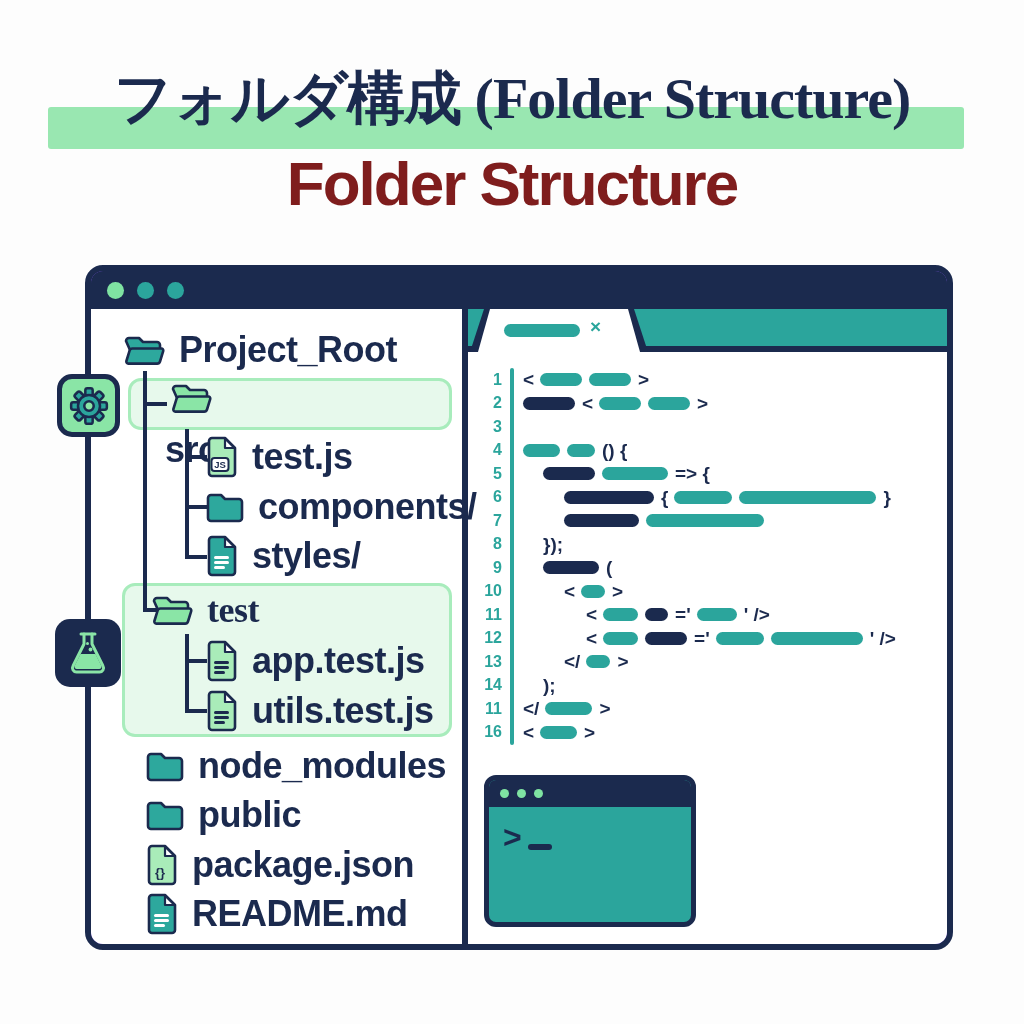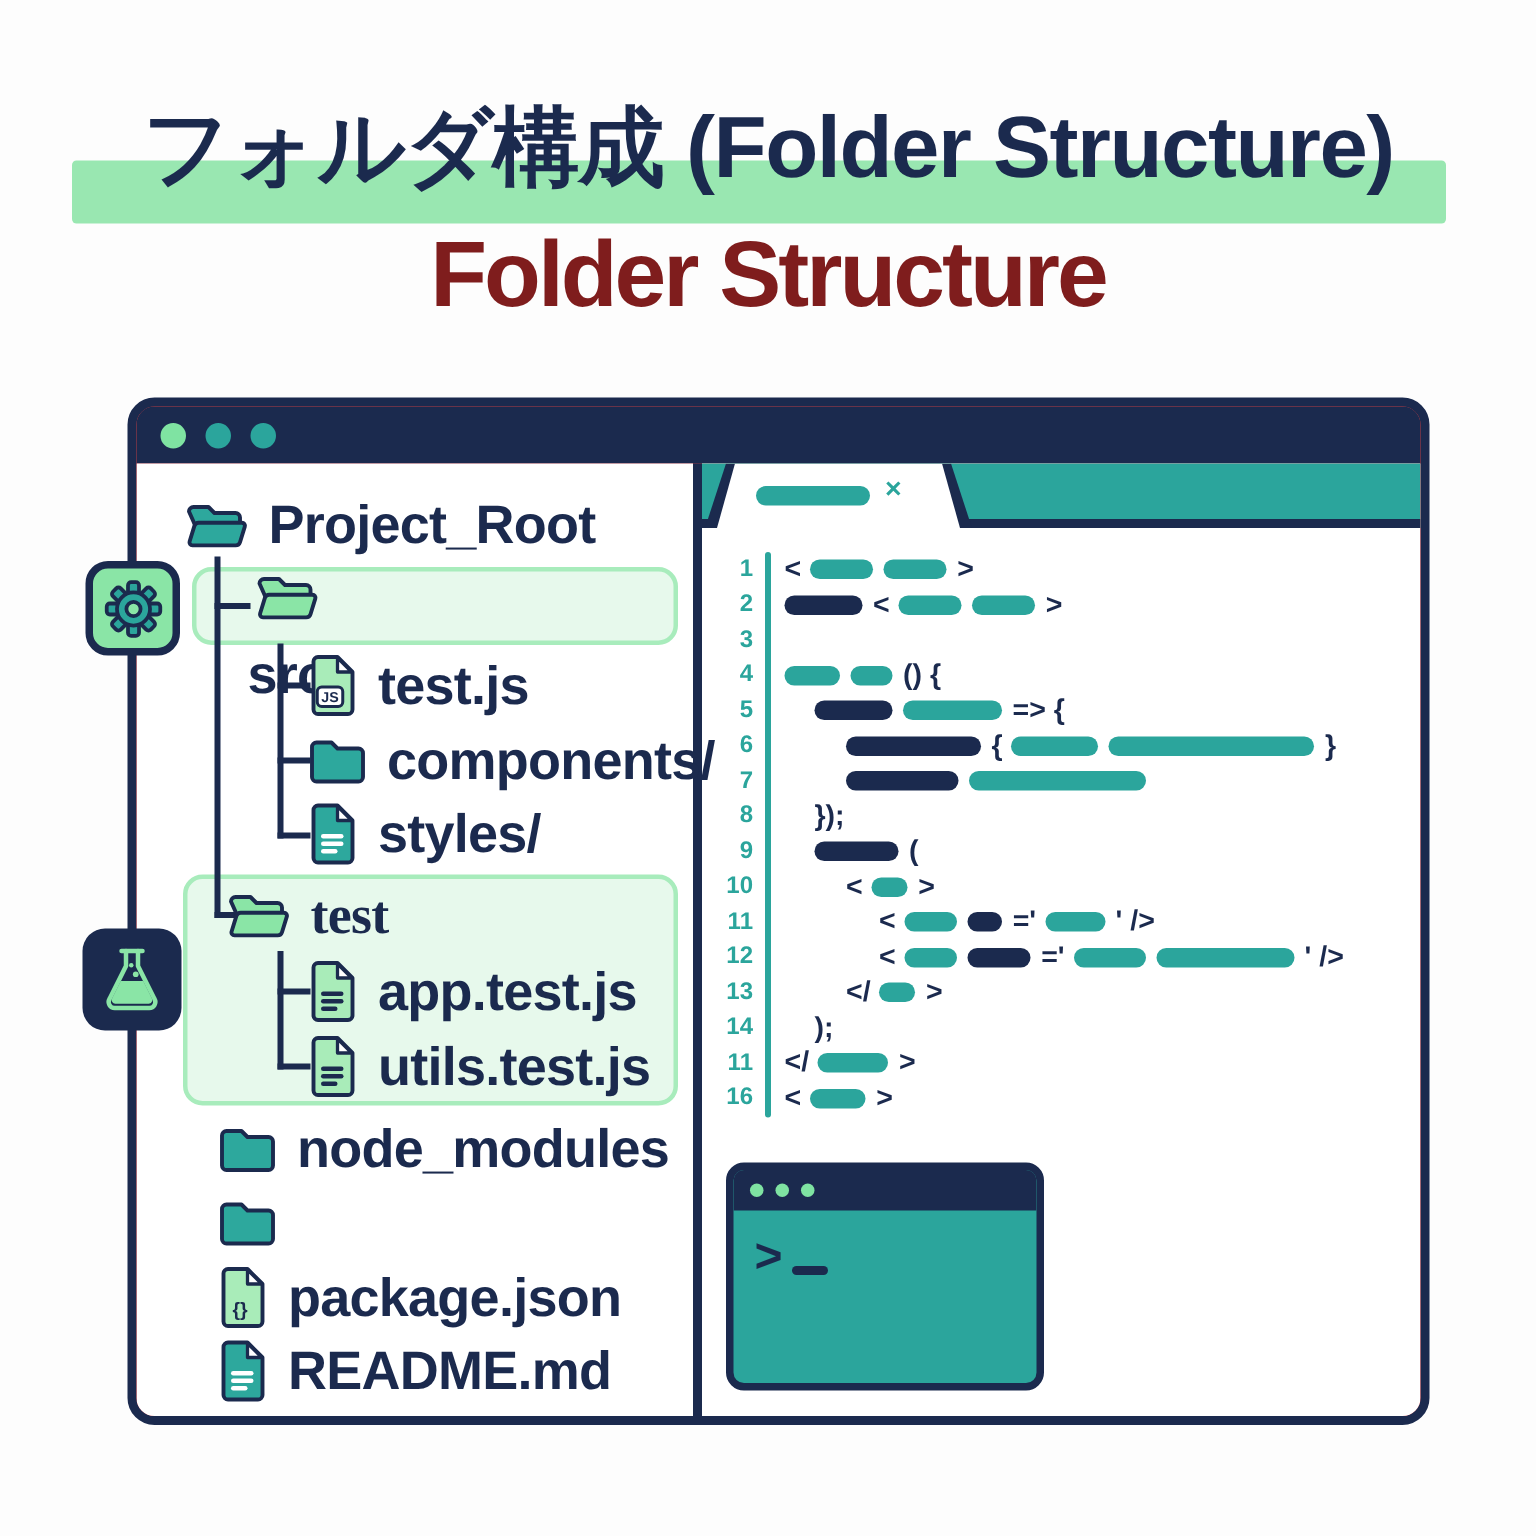--- a/index.html
+++ b/index.html
@@ -1,25 +1,25 @@
 <!DOCTYPE html>
 <html><head>
 <meta charset="utf-8">
 <style>
   html,body{margin:0;padding:0;width:1024px;height:1024px;background:#fdfdfd;overflow:hidden;
     font-family:"Liberation Sans",sans-serif;}
   
   #title-band{position:absolute;left:48px;top:107px;width:916px;height:42px;background:#99e7b1;border-radius:3px;z-index:1;}
   #title-main{position:absolute;left:0;top:60px;width:1024px;text-align:center;font-size:58px;font-weight:bold;
-    color:#1b2a4e;letter-spacing:-1px;z-index:2;white-space:nowrap;}
+    color:#1b2a4e;letter-spacing:-1px;z-index:2;white-space:nowrap;font-family:Liberation Serif, serif;}
   #title-sub{position:absolute;left:0;top:148px;width:1024px;text-align:center;font-size:62px;font-weight:bold;
     color:#7f1d1d;letter-spacing:-2px;z-index:2;}
   
   #app-window{position:absolute;left:85px;top:265px;width:868px;height:685px;box-sizing:border-box;
-    border:6px solid #1b2a4e;border-radius:18px;background:#ef4444;overflow:hidden;z-index:2;}
+    border:6px solid #1b2a4e;border-radius:18px;background:#8b5cf6;overflow:hidden;z-index:2;}
   #titlebar{height:38px;background:#1b2a4e;display:flex;align-items:center;padding-left:16px;gap:13px;}
   .dot{width:17px;height:17px;border-radius:50%;}
   .dot-green{background:#7fe3a2;} .dot-teal{background:#2ba59c;}
   #win-body{display:flex;height:635px;}
   #left-panel{width:371px;position:relative;background:#fff;flex:none;}
   #divider{width:6px;background:#1b2a4e;flex:none;}
   #right-panel{flex:1;position:relative;background:#fff;}
   
   .hl-box{position:absolute;background:#e7f9ec;border:3px solid #a8ecbc;border-radius:13px;box-sizing:border-box;z-index:1;}
   .conn{position:absolute;background:#1b2a4e;z-index:2;}
@@ -164,20 +164,21 @@
         <svg class="ticon" width="42" height="36" viewBox="0 0 42 36">
           <path d="M4 9 a3 3 0 0 1 3-3 h10 l4 4 h14 a3 3 0 0 1 3 3 v16 a3 3 0 0 1-3 3 H7 a3 3 0 0 1-3-3 z" fill="#2da89d" stroke="#1b2a4e" stroke-width="2.6" stroke-linejoin="round"></path>
         </svg>
         <span class="tlabel">node_modules</span>
       </div>
 
       <div class="trow" style="left:53px;top:481px;">
         <svg class="ticon" width="42" height="36" viewBox="0 0 42 36">
           <path d="M4 9 a3 3 0 0 1 3-3 h10 l4 4 h14 a3 3 0 0 1 3 3 v16 a3 3 0 0 1-3 3 H7 a3 3 0 0 1-3-3 z" fill="#2da89d" stroke="#1b2a4e" stroke-width="2.6" stroke-linejoin="round"></path>
         </svg>
+        <span class="tlabel">public</span>
       </div>
 
       <div class="trow" style="left:53px;top:531px;">
         <svg class="ticon" width="36" height="44" viewBox="0 0 36 44">
           <path d="M5 6 a3 3 0 0 1 3-3 h13 l10 10 v25 a3 3 0 0 1-3 3 H8 a3 3 0 0 1-3-3 z" fill="#a9ecb9" stroke="#1b2a4e" stroke-width="2.6" stroke-linejoin="round"></path>
           <path d="M21 3.5 l9.5 9.5 H21 z" fill="#ffffff" stroke="#1b2a4e" stroke-width="2.2" stroke-linejoin="round"></path>
           <text x="16" y="34" text-anchor="middle" font-size="13" font-weight="bold" fill="#1b2a4e" font-family="Liberation Sans, sans-serif">{}</text>
         </svg>
         <span class="tlabel">package.json</span>
       </div>

